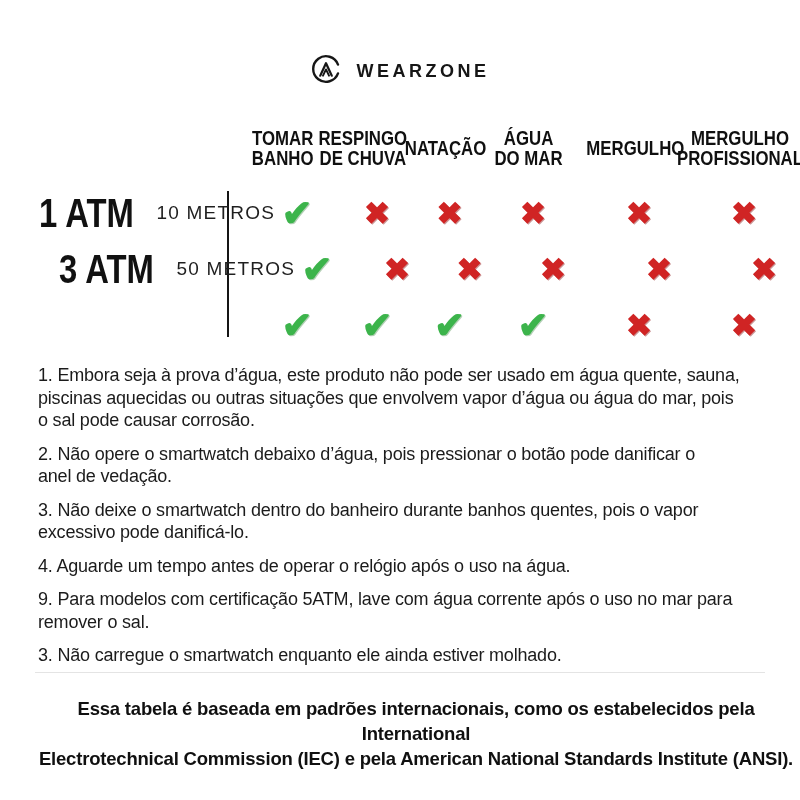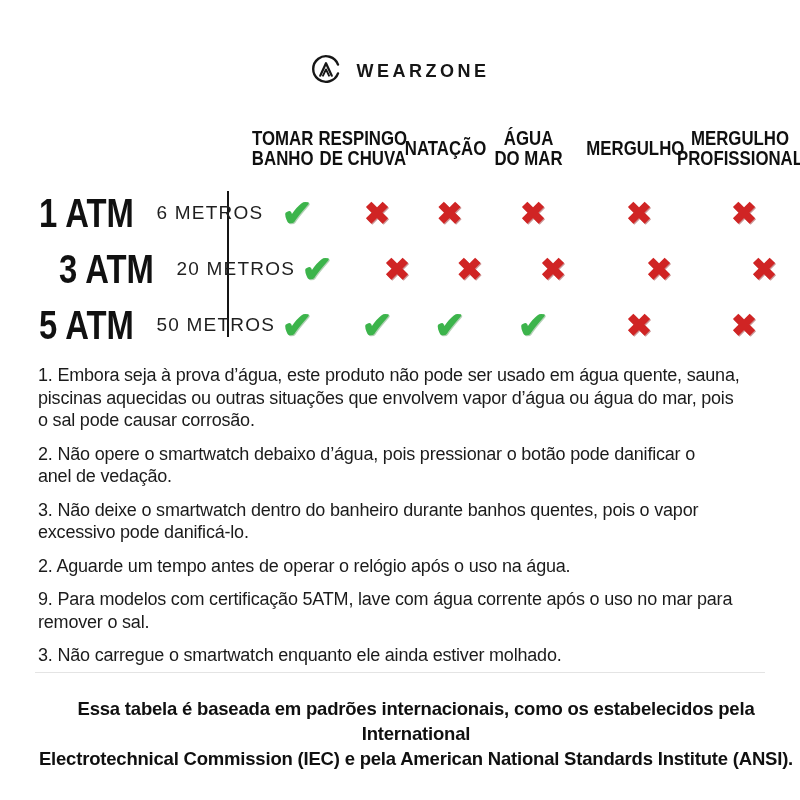--- a/index.html
+++ b/index.html
@@ -89,21 +89,21 @@
           <div>PROFISSIONAL</div>
         </div>
     </div>
   </div>
 
   <div class="vdivider"></div>
 
   <div class="trow" style="top:185px;">
     <div class="label">
       <span class="atm">1 ATM</span>
-      <span class="depth">6 METROS</span>
+      <span class="depth">10 METROS</span>
     </div>
     <div class="marks">
       <div class="mark-cell w1">
           <span class="mark mark-yes">✔</span>
         </div>
       <div class="mark-cell w2">
           <span class="mark mark-no">✖</span>
         </div>
       <div class="mark-cell w3">
           <span class="mark mark-no">✖</span>
@@ -116,21 +116,21 @@
         </div>
       <div class="mark-cell w6">
           <span class="mark mark-no">✖</span>
         </div>
     </div>
   </div>
 
   <div class="trow" style="top:241px;margin-left:20px;">
     <div class="label">
       <span class="atm">3 ATM</span>
-      <span class="depth">20 METROS</span>
+      <span class="depth">50 METROS</span>
     </div>
     <div class="marks">
       <div class="mark-cell w1">
           <span class="mark mark-yes">✔</span>
         </div>
       <div class="mark-cell w2">
           <span class="mark mark-no">✖</span>
         </div>
       <div class="mark-cell w3">
           <span class="mark mark-no">✖</span>
@@ -141,24 +141,20 @@
       <div class="mark-cell w5">
           <span class="mark mark-no">✖</span>
         </div>
       <div class="mark-cell w6">
           <span class="mark mark-no">✖</span>
         </div>
     </div>
   </div>
 
   <div class="trow" style="top:297px;">
-    <div class="label">
-      <span class="atm">5 ATM</span>
-      <span class="depth">50 METROS</span>
-    </div>
     <div class="marks">
       <div class="mark-cell w1">
           <span class="mark mark-yes">✔</span>
         </div>
       <div class="mark-cell w2">
           <span class="mark mark-yes">✔</span>
         </div>
       <div class="mark-cell w3">
           <span class="mark mark-yes">✔</span>
         </div>
@@ -175,21 +171,21 @@
   </div>
 
   <div class="notes">
     <p class="note">1. Embora seja à prova d’água, este produto não pode ser usado em água quente, sauna,
 piscinas aquecidas ou outras situações que envolvem vapor d’água ou água do mar, pois
 o sal pode causar corrosão.</p>
     <p class="note">2. Não opere o smartwatch debaixo d’água, pois pressionar o botão pode danificar o
 anel de vedação.</p>
     <p class="note">3. Não deixe o smartwatch dentro do banheiro durante banhos quentes, pois o vapor
 excessivo pode danificá-lo.</p>
-    <p class="note">2. Aguarde um tempo antes de operar o relógio após o uso na água.</p>
+    <p class="note">4. Aguarde um tempo antes de operar o relógio após o uso na água.</p>
     <p class="note">9. Para modelos com certificação 5ATM, lave com água corrente após o uso no mar para
 remover o sal.</p>
     <p class="note">3. Não carregue o smartwatch enquanto ele ainda estiver molhado.</p>
   </div>
 
   <div class="footer-divider"></div>
   <div class="footer">Essa tabela é baseada em padrões internacionais, como os estabelecidos pela International
 Electrotechnical Commission (IEC) e pela American National Standards Institute (ANSI).</div>
 
 </div>

